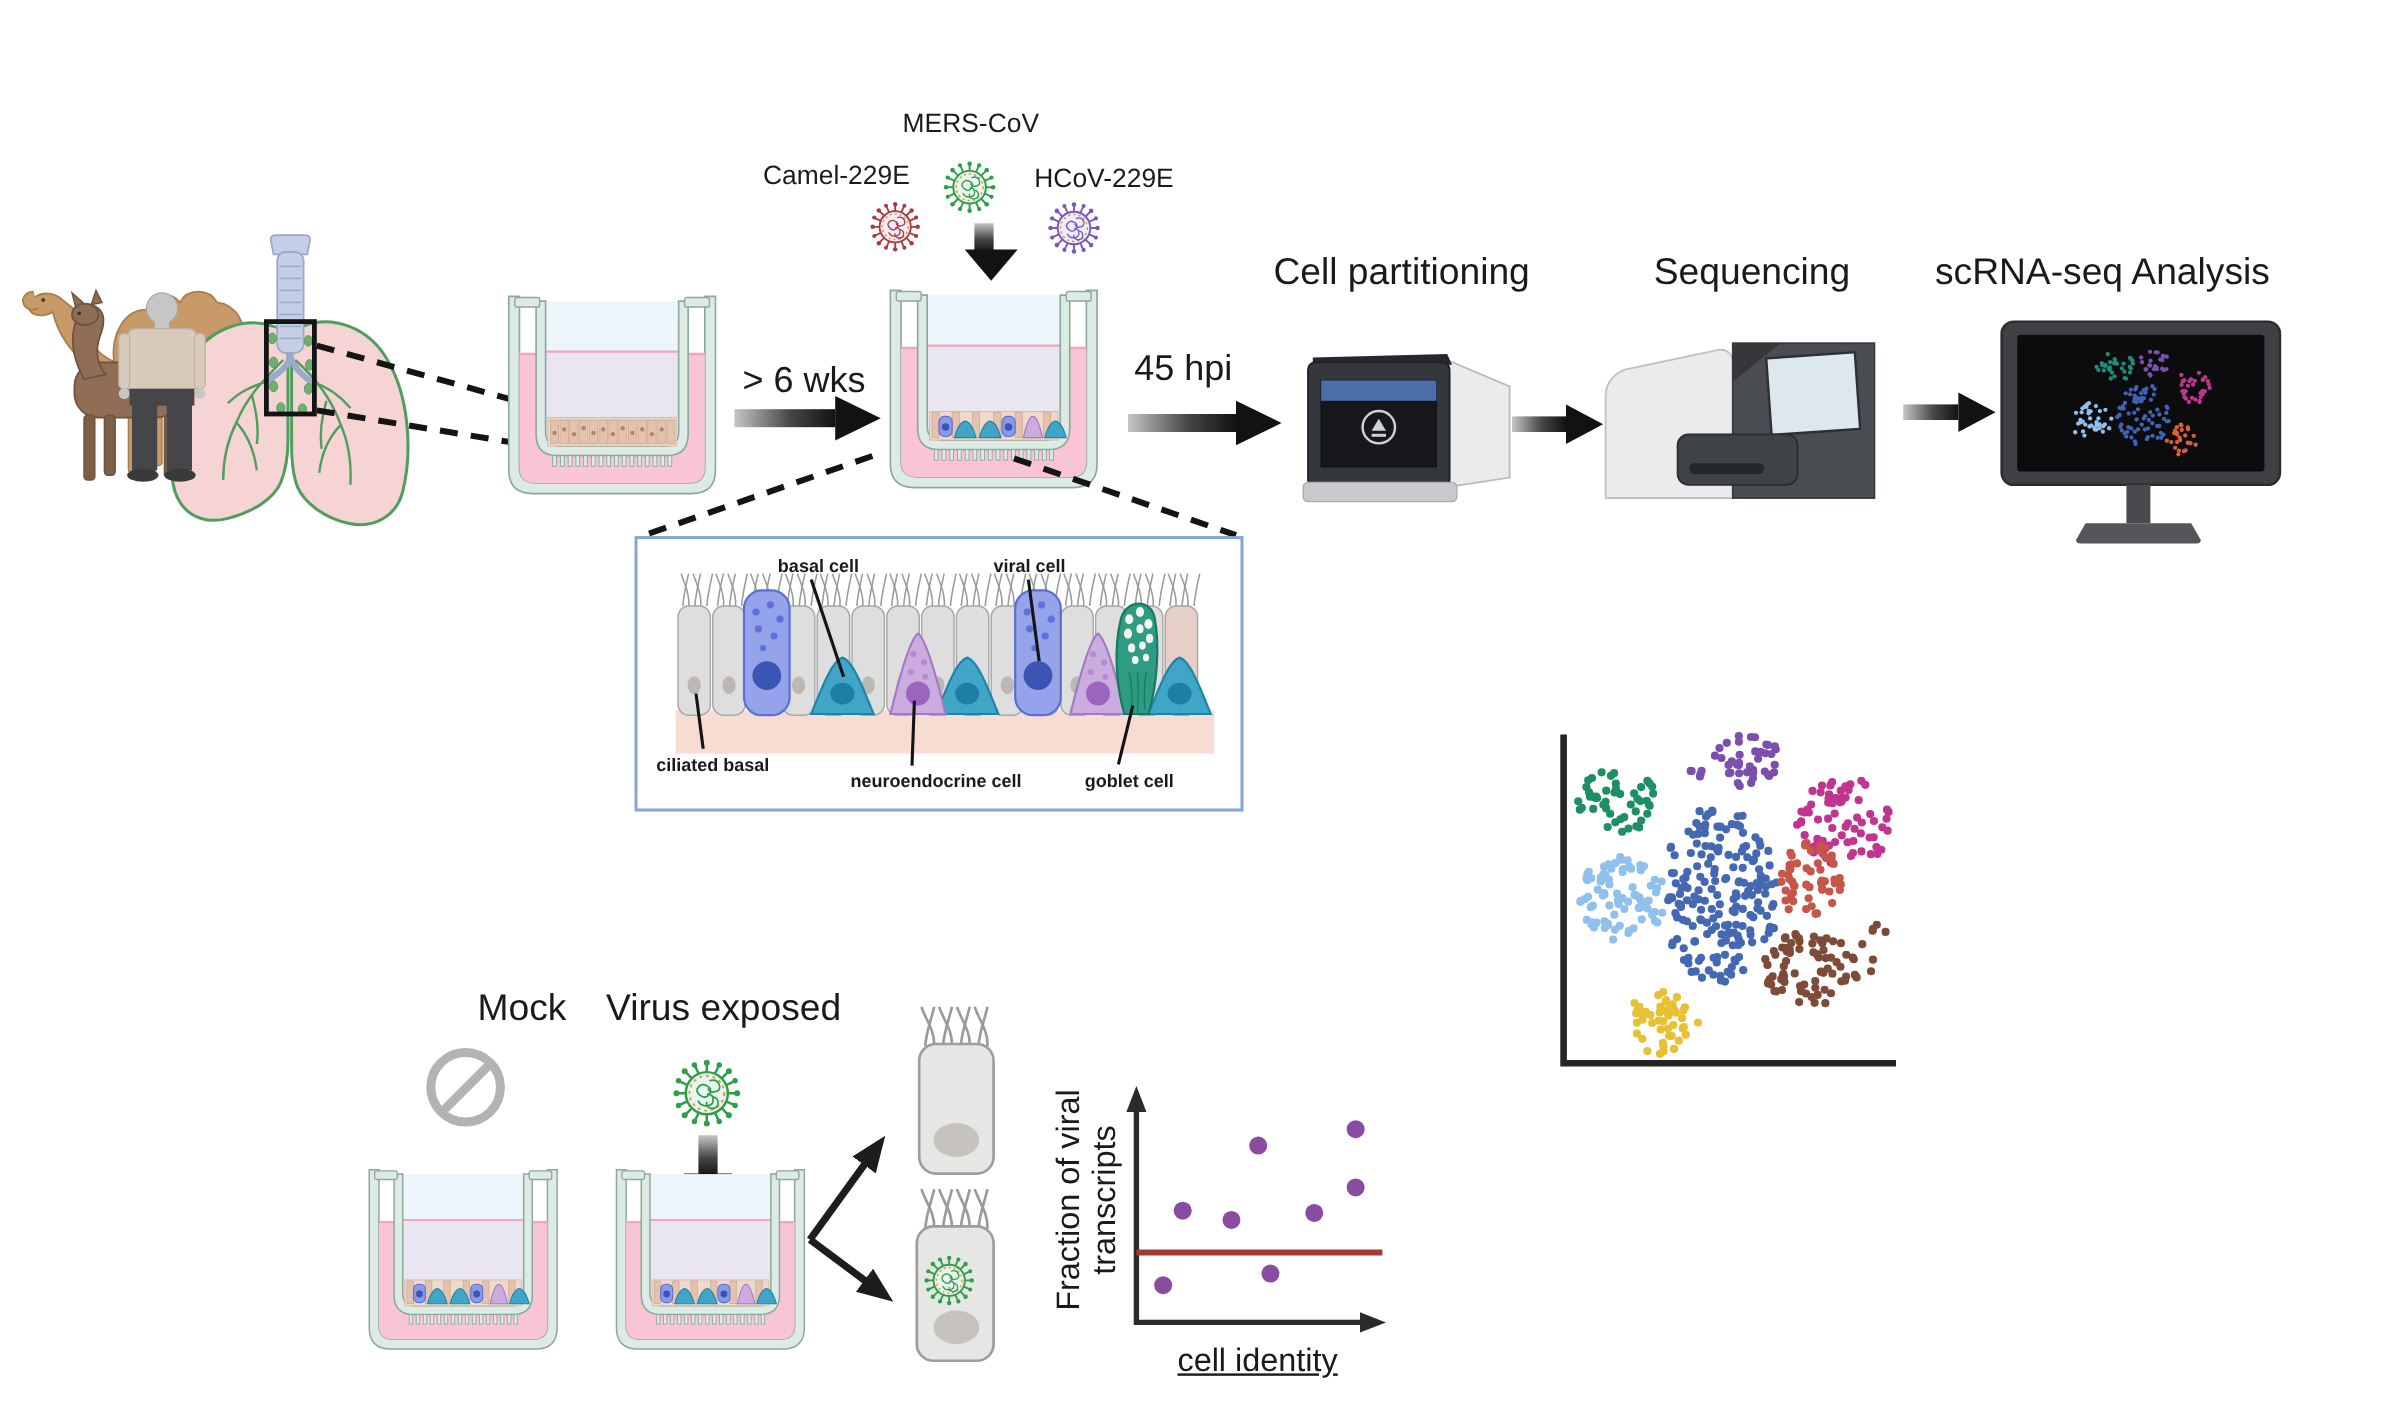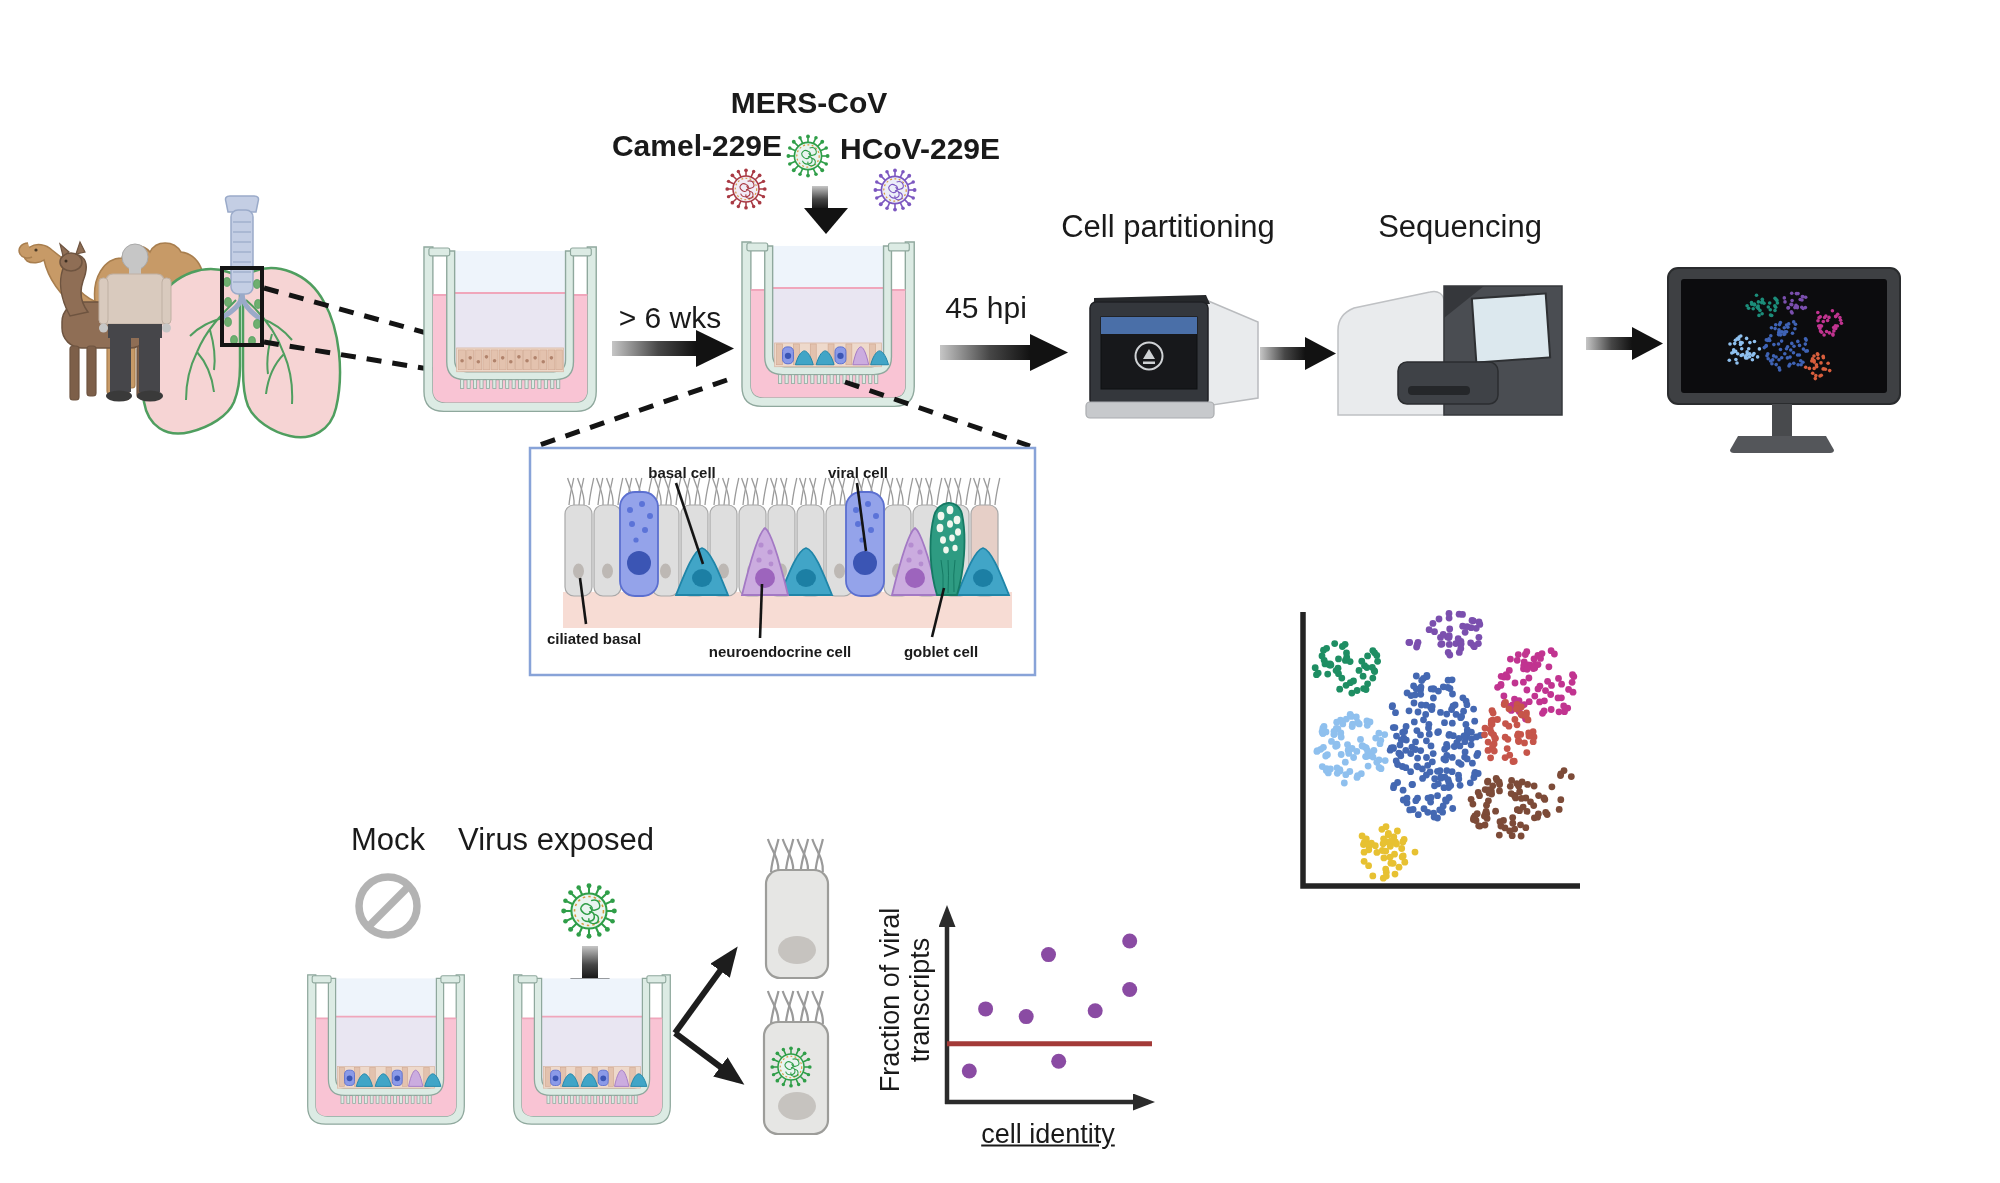--- a/index.html
+++ b/index.html
@@ -1,25 +1,25 @@
 <!DOCTYPE html>
 <html><head>
 <meta charset="utf-8">
 <style>
   html,body{margin:0;padding:0;background:#ffffff;}
   #canvas{position:relative;width:2000px;height:1183px;background:#ffffff;overflow:hidden;
           font-family:"Liberation Sans", sans-serif;color:#1a1a1a;}
   #art{position:absolute;left:0;top:0;}
   .lbl{position:absolute;transform:translate(-50%,-50%);white-space:nowrap;text-align:center;}
-  .virus-lbl{font-size:30px;font-weight:bold;}
+  .virus-lbl{font-size:22px;}
   .step-lbl{font-size:30px;}
   .head-lbl{font-size:31px;}
   .inset-lbl{font-size:15px;font-weight:bold;}
   .caption-lbl{font-size:28px;}
-  .cmp-lbl{font-size:31px;}
+  .cmp-lbl{font-size:31px;margin-left:47px;}
   .axis-lbl{font-size:27px;text-decoration:underline;}
   .ylab{position:absolute;left:905px;top:1000px;transform:translate(-50%,-50%) rotate(-90deg);
         font-size:27px;text-align:center;line-height:1.12;white-space:nowrap;}
 </style>
 </head>
 <body>
 
 <div id="canvas">
 
 <svg id="art" width="2000" height="1183" viewBox="0 0 2000 1183">
@@ -1455,20 +1455,21 @@
 
 <div class="lbl virus-lbl" style="left:809px;top:103px">MERS-CoV</div>
 <div class="lbl virus-lbl" style="left:697px;top:146px">Camel-229E</div>
 <div class="lbl virus-lbl" style="left:920px;top:149px">HCoV-229E</div>
 
 <div class="lbl step-lbl" style="left:670px;top:318px">&gt; 6 wks</div>
 <div class="lbl step-lbl" style="left:986px;top:308px">45 hpi</div>
 
 <div class="lbl head-lbl" style="left:1168px;top:227px">Cell partitioning</div>
 <div class="lbl head-lbl" style="left:1460px;top:227px">Sequencing</div>
+<div class="lbl head-lbl" style="left:1752px;top:227px">scRNA-seq Analysis</div>
 
 <div class="lbl inset-lbl" style="left:682px;top:472px">basal cell</div>
 <div class="lbl inset-lbl" style="left:858px;top:472px">viral cell</div>
 <div class="lbl inset-lbl" style="left:594px;top:638px">ciliated basal</div>
 <div class="lbl inset-lbl" style="left:780px;top:651px">neuroendocrine cell</div>
 <div class="lbl inset-lbl" style="left:941px;top:651px">goblet cell</div>
 
 <div class="lbl cmp-lbl" style="left:388px;top:840px">Mock</div>
 <div class="lbl cmp-lbl" style="left:556px;top:840px">Virus exposed</div>
 

